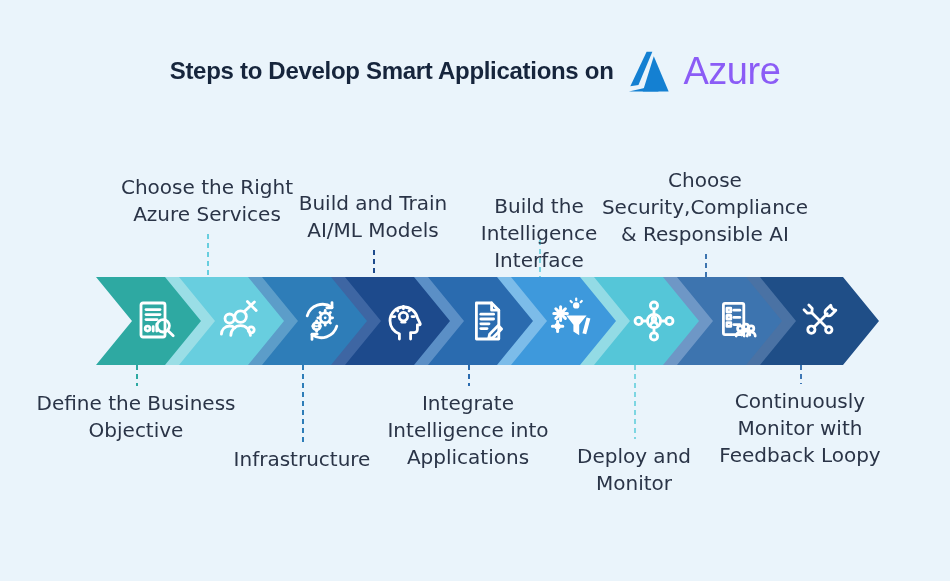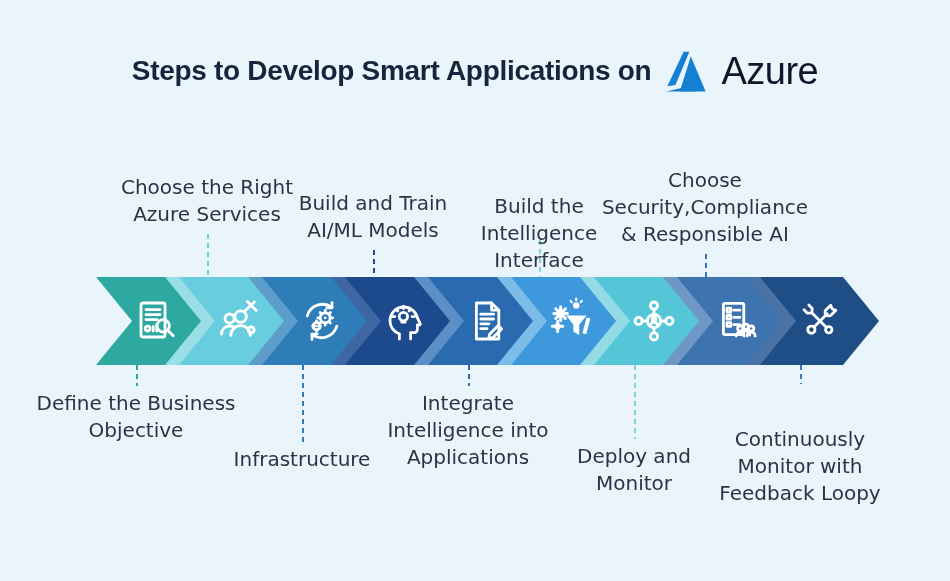--- a/index.html
+++ b/index.html
@@ -8,27 +8,27 @@
     background:#EAF4FB;
     font-family:"DejaVu Sans","Liberation Sans",sans-serif;
   }
   
   .title-row{
     position:absolute; top:48px; left:0; width:100%;
     display:flex; align-items:center; justify-content:center; gap:12px;
   }
   .title-text{
     font-family:"Liberation Sans",sans-serif;
-    font-weight:700; font-size:28px; color:#16253C; letter-spacing:-.3px;
+    font-weight:700; font-size:24px; color:#16253C; letter-spacing:-.3px;
     white-space:nowrap;
   }
   .azure-logo{width:46px;height:46px;flex:0 0 auto;}
   .azure-word{
     font-family:"Liberation Sans",sans-serif;
-    font-weight:400; font-size:38px; color:#0f172a; letter-spacing:-.5px;
+    font-weight:400; font-size:38px; color:#8b5cf6; letter-spacing:-.5px;
   }
   
   .chev{
     position:absolute; top:277px; height:88px; width:119px;
     clip-path:polygon(0 0,83px 0,119px 44px,83px 88px,0 88px,36px 44px);
   }
   .step-icon{
     position:absolute; width:48px; height:48px; z-index:60;
     display:flex; align-items:center; justify-content:center;
   }
@@ -224,20 +224,20 @@
             <circle cx="12" cy="18.1" r="1.8"></circle>
           </g>
           <g transform="rotate(-45 12 12)">
             <path d="M10.3 2.4v2.4l1.7 1.4 1.7-1.4V2.4"></path>
             <line x1="12" y1="6.2" x2="12" y2="16.6"></line>
             <circle cx="12" cy="18.2" r="1.6"></circle>
           </g>
         </svg>
       </div>
       <div class="connector" style="left: 800px; top: 365px; height: 19px; background: repeating-linear-gradient(rgb(62, 119, 181) 0px, rgb(62, 119, 181) 5px, transparent 5px, transparent 9px);"></div>
-      <div class="step-label" style="left: 650px; top: 388px; margin-top: 38px;">
+      <div class="step-label" style="left: 650px; top: 388px;">
         <div>Continuously</div>
         <div>Monitor with</div>
         <div>Feedback Loopy</div>
       </div>
     </div>
 
 </div>
 
 </body></html>

